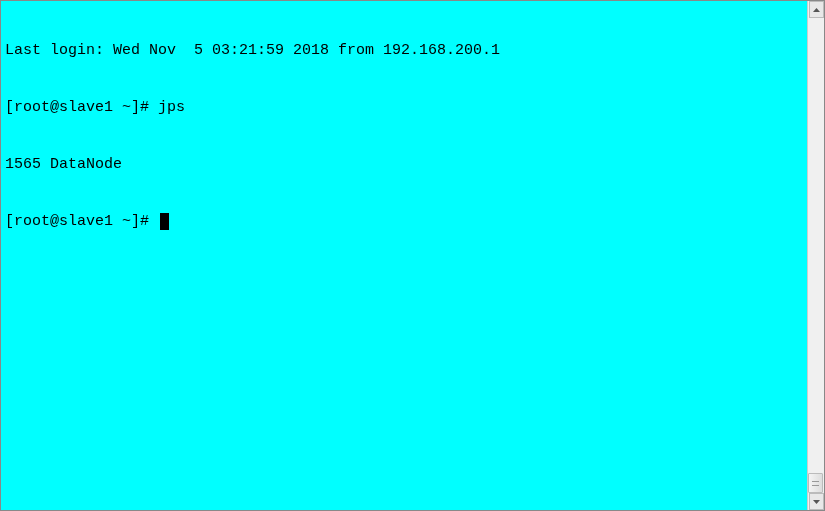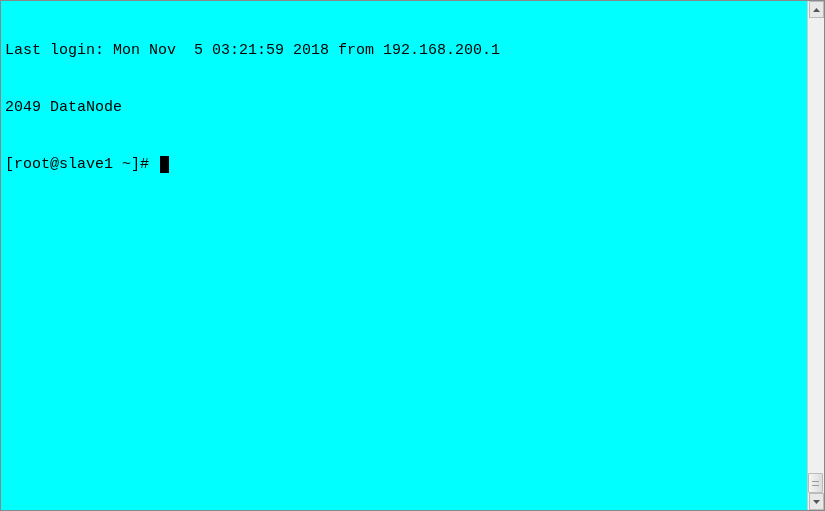--- a/index.html
+++ b/index.html
@@ -92,22 +92,23 @@
       background: #999;
     }
     .scroll-thumb::before { top: 7px; }
     .scroll-thumb::after { top: 11px; }
   </style>
 </head>
 <body>
 
 <div class="terminal-container">
   <div class="terminal">
-    <span class="line">Last login: Mon Nov  5 03:21:59 2018 from 192.168.200.1</span>
-    <span class="line">2049 DataNode</span>
+    <span class="line">Last login: Wed Nov  5 03:21:59 2018 from 192.168.200.1</span>
+    <span class="line"><span>[root@slave1 ~]# </span><span>jps</span></span>
+    <span class="line">1565 DataNode</span>
     <span class="prompt-line"><span>[root@slave1 ~]# </span><span class="cursor"></span></span>
   </div>
   <div class="scrollbar">
     <div class="scroll-arrow">
       <svg width="7" height="4" viewBox="0 0 7 4">
           <path d="M3.5 0 L7 4 L0 4 Z" fill="#555"></path>
         </svg>
     </div>
     <div class="scroll-track">
       <div class="scroll-thumb"></div>

